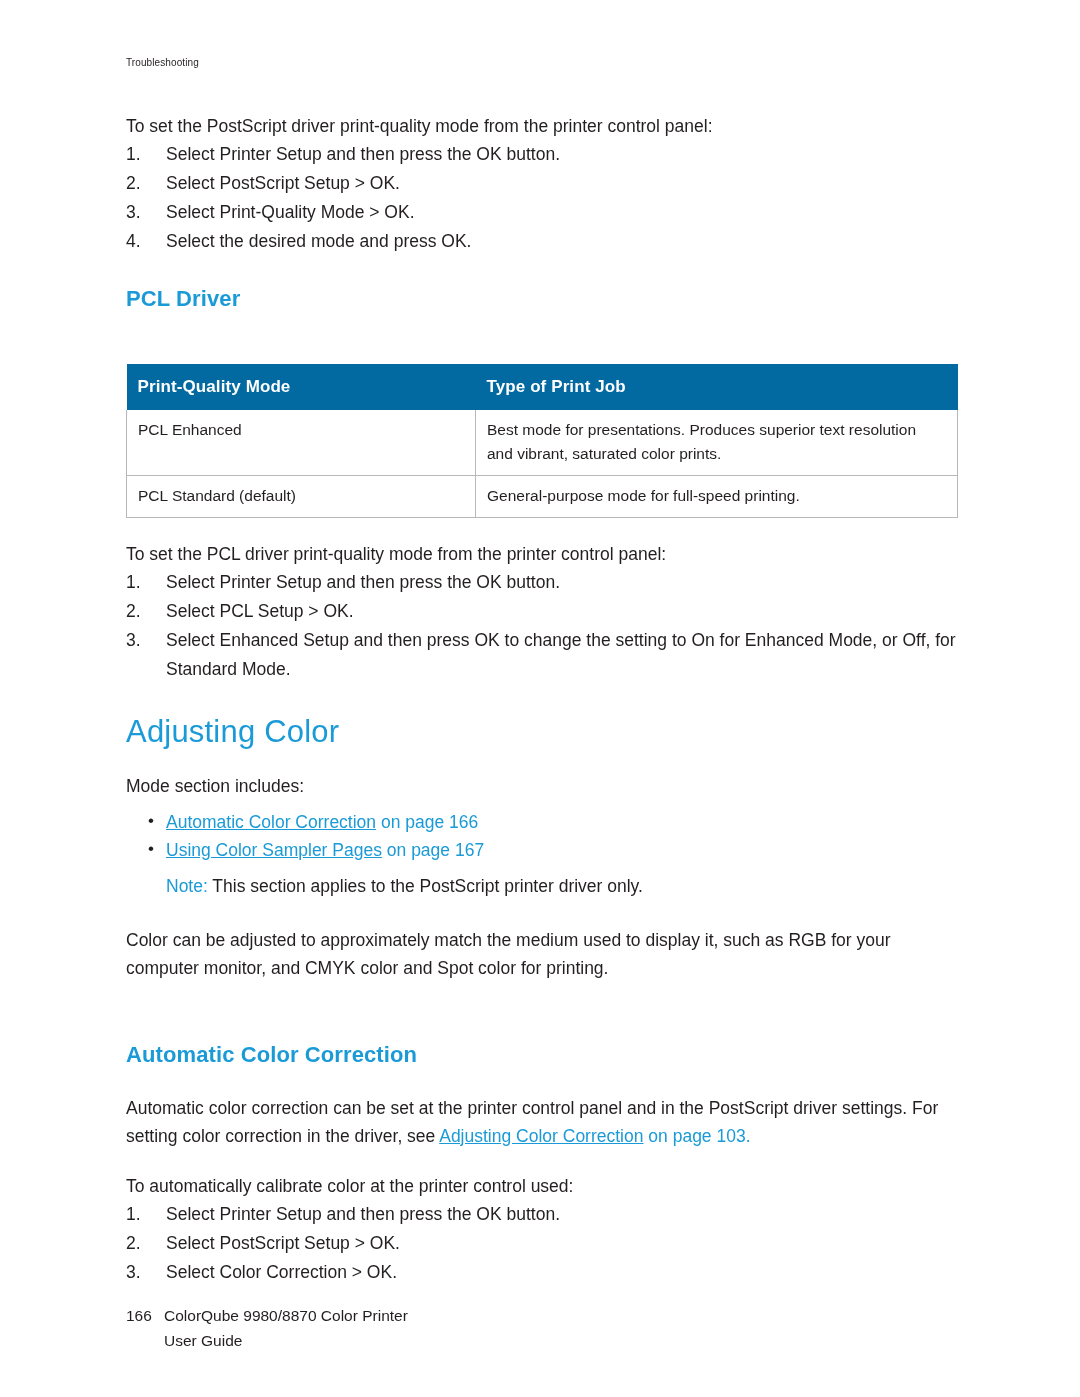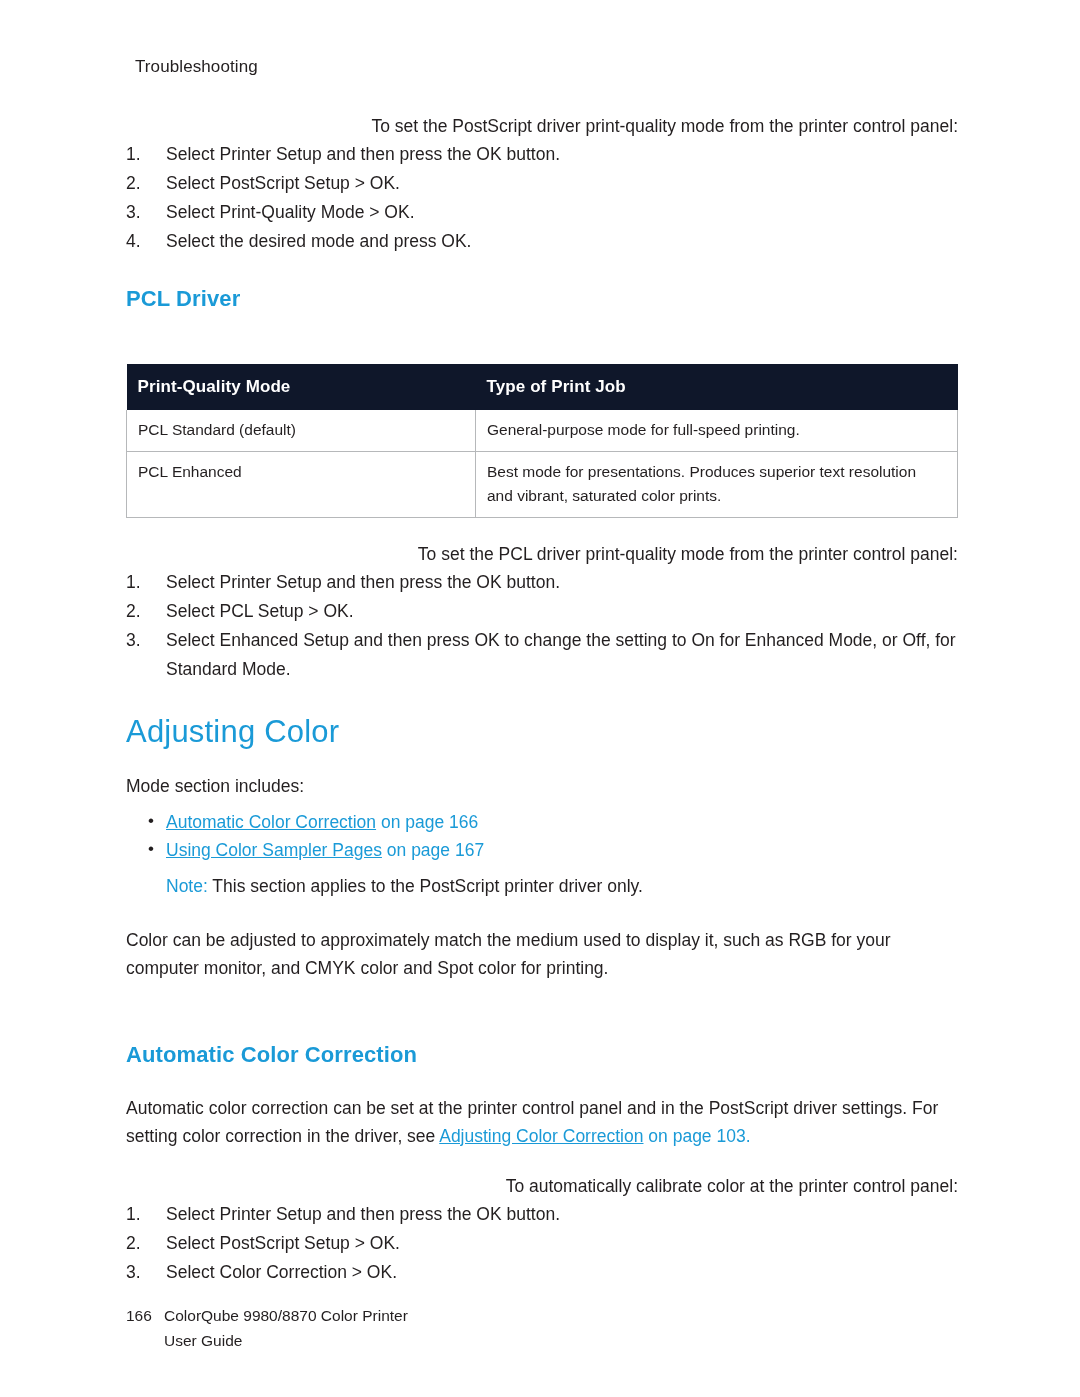--- a/index.html
+++ b/index.html
@@ -15,41 +15,40 @@
     -webkit-font-smoothing: antialiased;
   }
   .page {
     position: relative;
     width: 1080px;
     height: 1397px;
     box-sizing: border-box;
   }
   .header {
     position: absolute;
-    left: 135px;
+    left: 126px;
     top: 57px;
-    font-size: 17px;
+    font-size: 10px;
     color: #231f20;
     letter-spacing: 0.1px;
   }
   .content {
     position: absolute;
     left: 126px;
     top: 112px;
     width: 832px;
   }
   p.body {
     font-size: 17.5px;
     line-height: 28px;
     margin: 0 0 0 0;
     color: #231f20;
   }
   .intro-line {
     margin-bottom: 6px;
-    text-align: right;
   }
   ol.steps {
     list-style: none;
     margin: 0;
     padding: 0;
   }
   ol.steps li {
     position: relative;
     padding-left: 40px;
     font-size: 17.5px;
@@ -80,21 +79,21 @@
     color: #1a9ad7;
     margin: 0;
     letter-spacing: 0.2px;
   }
   table.tbl {
     border-collapse: collapse;
     width: 832px;
     margin-top: 0;
   }
   table.tbl th {
-    background: #0f172a;
+    background: #0369a1;
     color: #ffffff;
     font-size: 17px;
     font-weight: bold;
     text-align: left;
     padding: 13px 12px 13px 11px;
     letter-spacing: 0.1px;
   }
   table.tbl th.col1 { width: 326px; }
   table.tbl td {
     border: 1px solid #b6b8ba;
@@ -184,26 +183,26 @@
 
     <table class="tbl">
       <thead>
         <tr>
           <th class="col1">Print-Quality Mode</th>
           <th>Type of Print Job</th>
         </tr>
       </thead>
       <tbody>
         <tr>
+          <td>PCL Enhanced</td>
+          <td>Best mode for presentations. Produces superior text resolution and vibrant, saturated color prints.</td>
+        </tr>
+        <tr>
           <td>PCL Standard (default)</td>
           <td>General-purpose mode for full-speed printing.</td>
-        </tr>
-        <tr>
-          <td>PCL Enhanced</td>
-          <td>Best mode for presentations. Produces superior text resolution and vibrant, saturated color prints.</td>
         </tr>
       </tbody>
     </table>
 
     <div class="spacer-22"></div>
 
     <p class="body intro-line">To set the PCL driver print-quality mode from the printer control panel:</p>
 
     <ol class="steps">
       <li>
@@ -252,21 +251,21 @@
 
     <div class="spacer-26"></div>
 
     <p class="body">
       <span>Automatic color correction can be set at the printer control panel and in the PostScript driver settings.</span>
       <span>For setting color correction in the driver, see </span><a class="link" href="#">Adjusting Color Correction</a><span class="link"> on page 103.</span>
     </p>
 
     <div class="spacer-22"></div>
 
-    <p class="body intro-line">To automatically calibrate color at the printer control panel:</p>
+    <p class="body intro-line">To automatically calibrate color at the printer control used:</p>
 
     <ol class="steps">
       <li>
         <span class="num">1.</span><span>Select </span><span class="b">Printer Setup</span><span> and then press the </span><span class="b">OK</span><span> button.</span>
       </li>
       <li>
         <span class="num">2.</span><span>Select </span><span class="b">PostScript Setup &gt; OK</span><span>.</span>
       </li>
       <li>
         <span class="num">3.</span><span>Select </span><span class="b">Color Correction &gt; OK</span><span>.</span>

